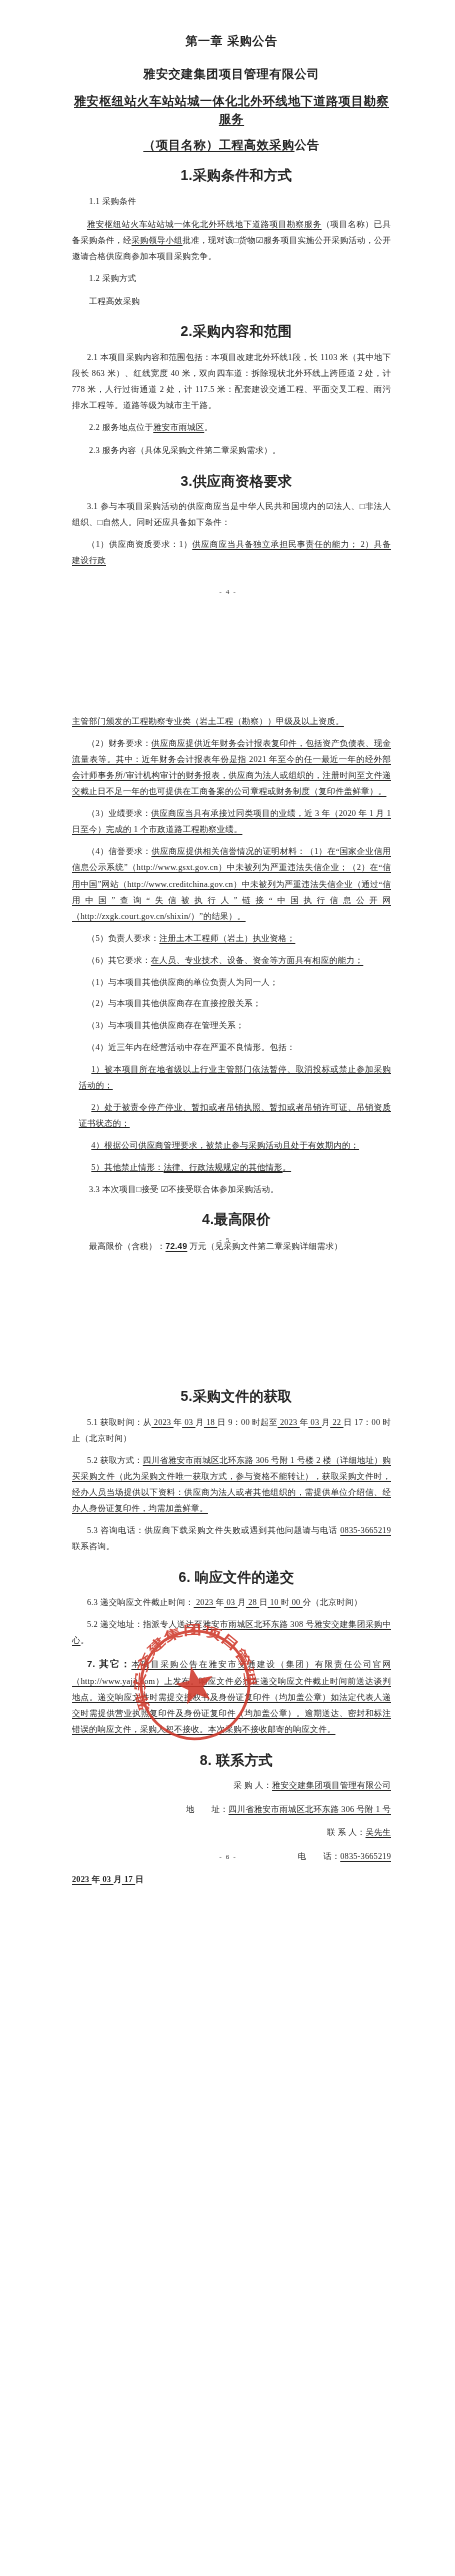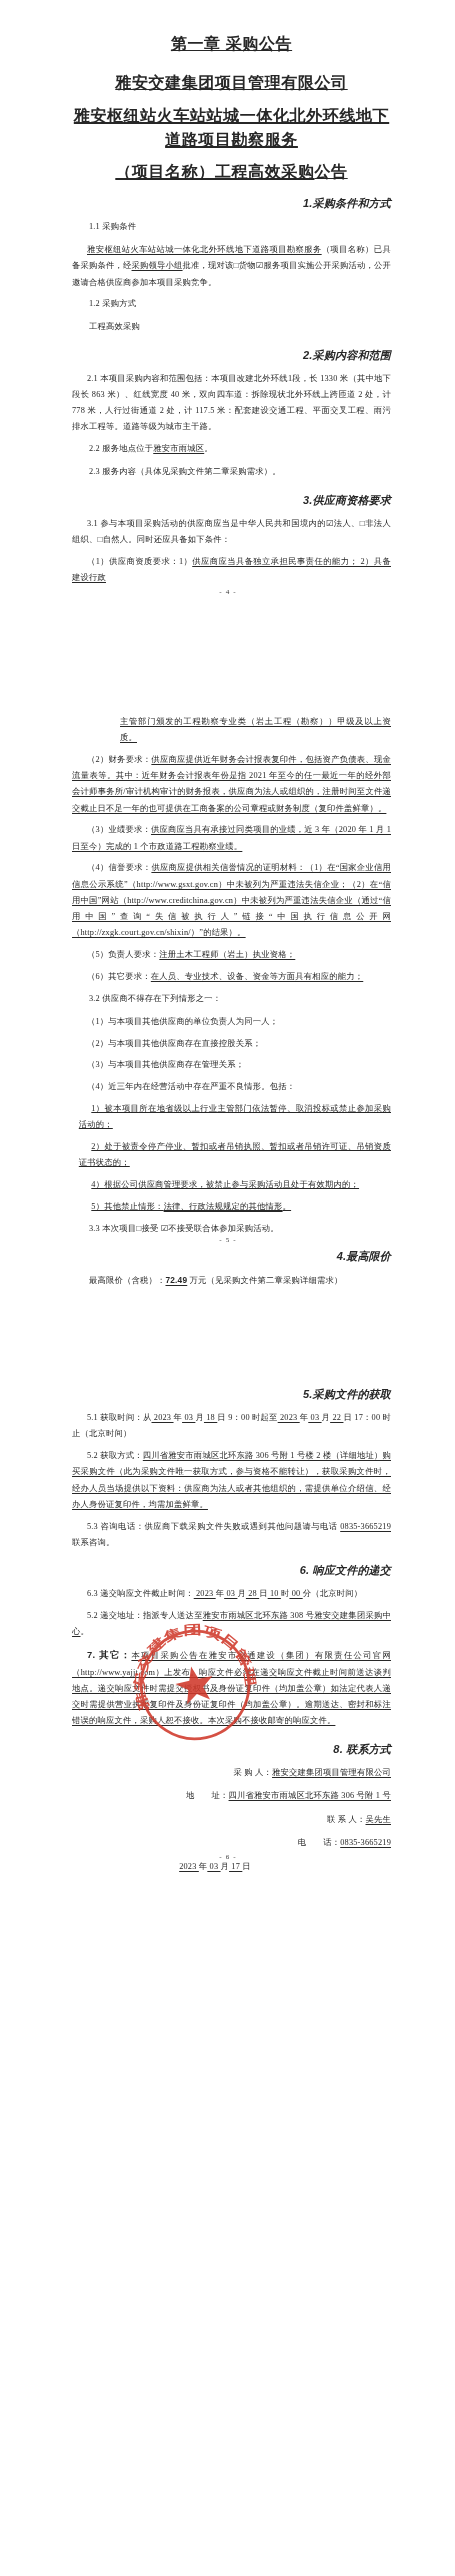--- a/index.html
+++ b/index.html
@@ -7,31 +7,31 @@
     width:456px;height:2576px;position:relative;background:#ffffff;
     font-family:"Liberation Serif","DejaVu Serif",serif;color:#272727;
     overflow:hidden;
   }
   .page{position:absolute;left:0;width:456px;box-sizing:border-box;padding:8px 65px 0 72px;}
   #p1{top:24px;height:572px;}
   #p2{top:706px;height:538px;}
   #p3{top:1367px;height:494px;}
   .pagenum{position:absolute;bottom:0;left:0;right:0;text-align:center;font-size:7.1px;color:#3a3a3a;letter-spacing:1.1px;}
   .blk{font-size:8.3px;line-height:1.95;margin:0 0 5.7px;text-align:justify;letter-spacing:0.2px;}
-  .h1{font-family:"Liberation Sans","DejaVu Sans",sans-serif;font-weight:bold;font-size:16px;
-      line-height:1.5;margin:0 0 8.5px;text-align:center;letter-spacing:0.6px;text-decoration:underline;}
+  .h1{font-family:"Liberation Sans","DejaVu Sans",sans-serif;font-weight:bold;font-size:12px;
+      line-height:1.5;margin:0 0 8.5px;text-align:center;letter-spacing:0.6px;}
   .chapter{margin-bottom:15px;}
-  .hsec{font-family:"Liberation Sans","DejaVu Sans",sans-serif;font-weight:bold;font-size:11px;
-      margin:11.4px 0 7.4px;padding-left:9.7px;line-height:1.5;text-align:right;font-style:italic;}
+  .hsec{font-family:"Liberation Sans","DejaVu Sans",sans-serif;font-weight:bold;font-size:14px;
+      margin:11.4px 0 7.4px;padding-left:9.7px;line-height:1.5;text-align:center;}
   .sub{padding-left:17px;margin-bottom:6.8px;}
   .para{text-indent:15px;margin-bottom:5.7px;}
   .para2{padding-left:6.8px;text-indent:12.5px;margin-bottom:5.7px;text-decoration:underline;}
-  .cont{margin-bottom:5.7px;margin-left:48px;}
+  .cont{margin-bottom:5.7px;}
   .contact{padding-left:18px;margin-bottom:7.4px;text-align:right;}
-  .dateline{text-align:center;padding-right:33px;}
+  .dateline{text-align:left;padding-right:33px;font-weight:bold;}
   .u{text-decoration:underline;text-underline-offset:2.3px;text-decoration-thickness:0.6px;}
   .b{font-weight:bold;font-family:"Liberation Sans","DejaVu Sans",sans-serif;}
   .other .b{font-size:9.4px;}
   .seal{position:absolute;left:134px;top:257px;width:122px;height:122px;opacity:.88;
         transform:rotate(-12deg);pointer-events:none;}
 </style>
 </head>
 <body>
 
 <div class="doc">
@@ -41,39 +41,38 @@
         <div class="blk h1 chapter"><span class="b">第一章  采购公告</span></div>
         <div class="blk h1"><span class="b">雅安交建集团项目管理有限公司</span></div>
         <div class="blk h1"><span class="u b">雅安枢纽站火车站站城一体化北外环线地下道路项目勘察服务</span></div>
         <div class="blk h1"><span class="u b">（项目名称）工程高效采购</span><span class="b">公告</span></div>
         <div class="blk hsec"><span class="b">1.采购条件和方式</span></div>
         <div class="blk sub"><span>1.1  采购条件</span></div>
         <div class="blk para"><span class="u">雅安枢纽站火车站站城一体化北外环线地下道路项目勘察服务</span><span>（项目名称）已具备采购条件，经</span><span class="u">采购领导小组</span><span>批准，现对该□货物☑服务项目实施公开采购活动，公开邀请合格供应商参加本项目采购竞争。</span></div>
         <div class="blk sub"><span>1.2 采购方式</span></div>
         <div class="blk sub"><span>工程高效采购</span></div>
         <div class="blk hsec"><span class="b">2.采购内容和范围</span></div>
-        <div class="blk para"><span>2.1 本项目采购内容和范围包括：本项目改建北外环线1段，长 1330 米（其中地下段长 863 米）、红线宽度 40 米，双向四车道：拆除现状北外环线上跨匝道 2 处，计 778 米，人行过街通道 2 处，计 117.5 米：配套建设交通工程、平面交叉工程、雨污排水工程等。道路等级为城市主干路。</span></div>
+        <div class="blk para"><span>2.1 本项目采购内容和范围包括：本项目改建北外环线1段，长 1103 米（其中地下段长 863 米）、红线宽度 40 米，双向四车道：拆除现状北外环线上跨匝道 2 处，计 778 米，人行过街通道 2 处，计 117.5 米：配套建设交通工程、平面交叉工程、雨污排水工程等。道路等级为城市主干路。</span></div>
         <div class="blk sub"><span>2.2 服务地点位于</span><span class="u">雅安市雨城区</span><span>。</span></div>
         <div class="blk sub"><span>2.3 服务内容（具体见采购文件第二章采购需求）。</span></div>
         <div class="blk hsec"><span class="b">3.供应商资格要求</span></div>
         <div class="blk para"><span>3.1 参与本项目采购活动的供应商应当是中华人民共和国境内的☑法人、□非法人组织、□自然人。同时还应具备如下条件：</span></div>
         <div class="blk para"><span>（1）供应商资质要求：1）</span><span class="u">供应商应当具备独立承担民事责任的能力；  2）具备建设行政</span></div>
       </div>
     <div class="pagenum">- 4 -</div>
   </section>
 
   <section class="page" id="p2">
     <div class="content">
         <div class="blk cont"><span class="u">主管部门颁发的工程勘察专业类（岩土工程（勘察））甲级及以上资质。</span></div>
         <div class="blk para"><span>（2）财务要求：</span><span class="u">供应商应提供近年财务会计报表复印件，包括资产负债表、现金流量表等。其中：近年财务会计报表年份是指 2021 年至今的任一最近一年的经外部会计师事务所/审计机构审计的财务报表，供应商为法人或组织的，注册时间至文件递交截止日不足一年的也可提供在工商备案的公司章程或财务制度（复印件盖鲜章）。</span></div>
         <div class="blk para"><span>（3）业绩要求：</span><span class="u">供应商应当具有承接过同类项目的业绩，近 3 年（2020 年 1 月 1 日至今）完成的 1 个市政道路工程勘察业绩。</span></div>
         <div class="blk para"><span>（4）信誉要求：</span><span class="u">供应商应提供相关信誉情况的证明材料：（1）在“国家企业信用信息公示系统”（http://www.gsxt.gov.cn）中未被列为严重违法失信企业；（2）在“信用中国”网站（http://www.creditchina.gov.cn）中未被列为严重违法失信企业（通过“信用中国”查询“失信被执行人”链接“中国执行信息公开网（http://zxgk.court.gov.cn/shixin/）”的结果）。</span></div>
         <div class="blk para"><span>（5）负责人要求：</span><span class="u">注册土木工程师（岩土）执业资格；</span></div>
         <div class="blk para"><span>（6）其它要求：</span><span class="u">在人员、专业技术、设备、资金等方面具有相应的能力；</span></div>
-        <div class="blk sub"><span>3.2 供应商不得存在下列情形之一：</span></div>
         <div class="blk para"><span>（1）与本项目其他供应商的单位负责人为同一人；</span></div>
         <div class="blk para"><span>（2）与本项目其他供应商存在直接控股关系；</span></div>
         <div class="blk para"><span>（3）与本项目其他供应商存在管理关系；</span></div>
         <div class="blk para"><span>（4）近三年内在经营活动中存在严重不良情形。包括：</span></div>
         <div class="blk para2"><span>1）被本项目所在地省级以上行业主管部门依法暂停、取消投标或禁止参加采购活动的；</span></div>
         <div class="blk para2"><span>2）处于被责令停产停业、暂扣或者吊销执照、暂扣或者吊销许可证、吊销资质证书状态的；</span></div>
         <div class="blk para2"><span>4）根据公司供应商管理要求，被禁止参与采购活动且处于有效期内的；</span></div>
         <div class="blk para2"><span>5）其他禁止情形：</span><span class="u">法律、行政法规规定的其他情形</span><span>。</span></div>
         <div class="blk sub"><span>3.3 本次项目□接受 ☑不接受联合体参加采购活动。</span></div>
         <div class="blk hsec"><span class="b">4.最高限价</span></div>

